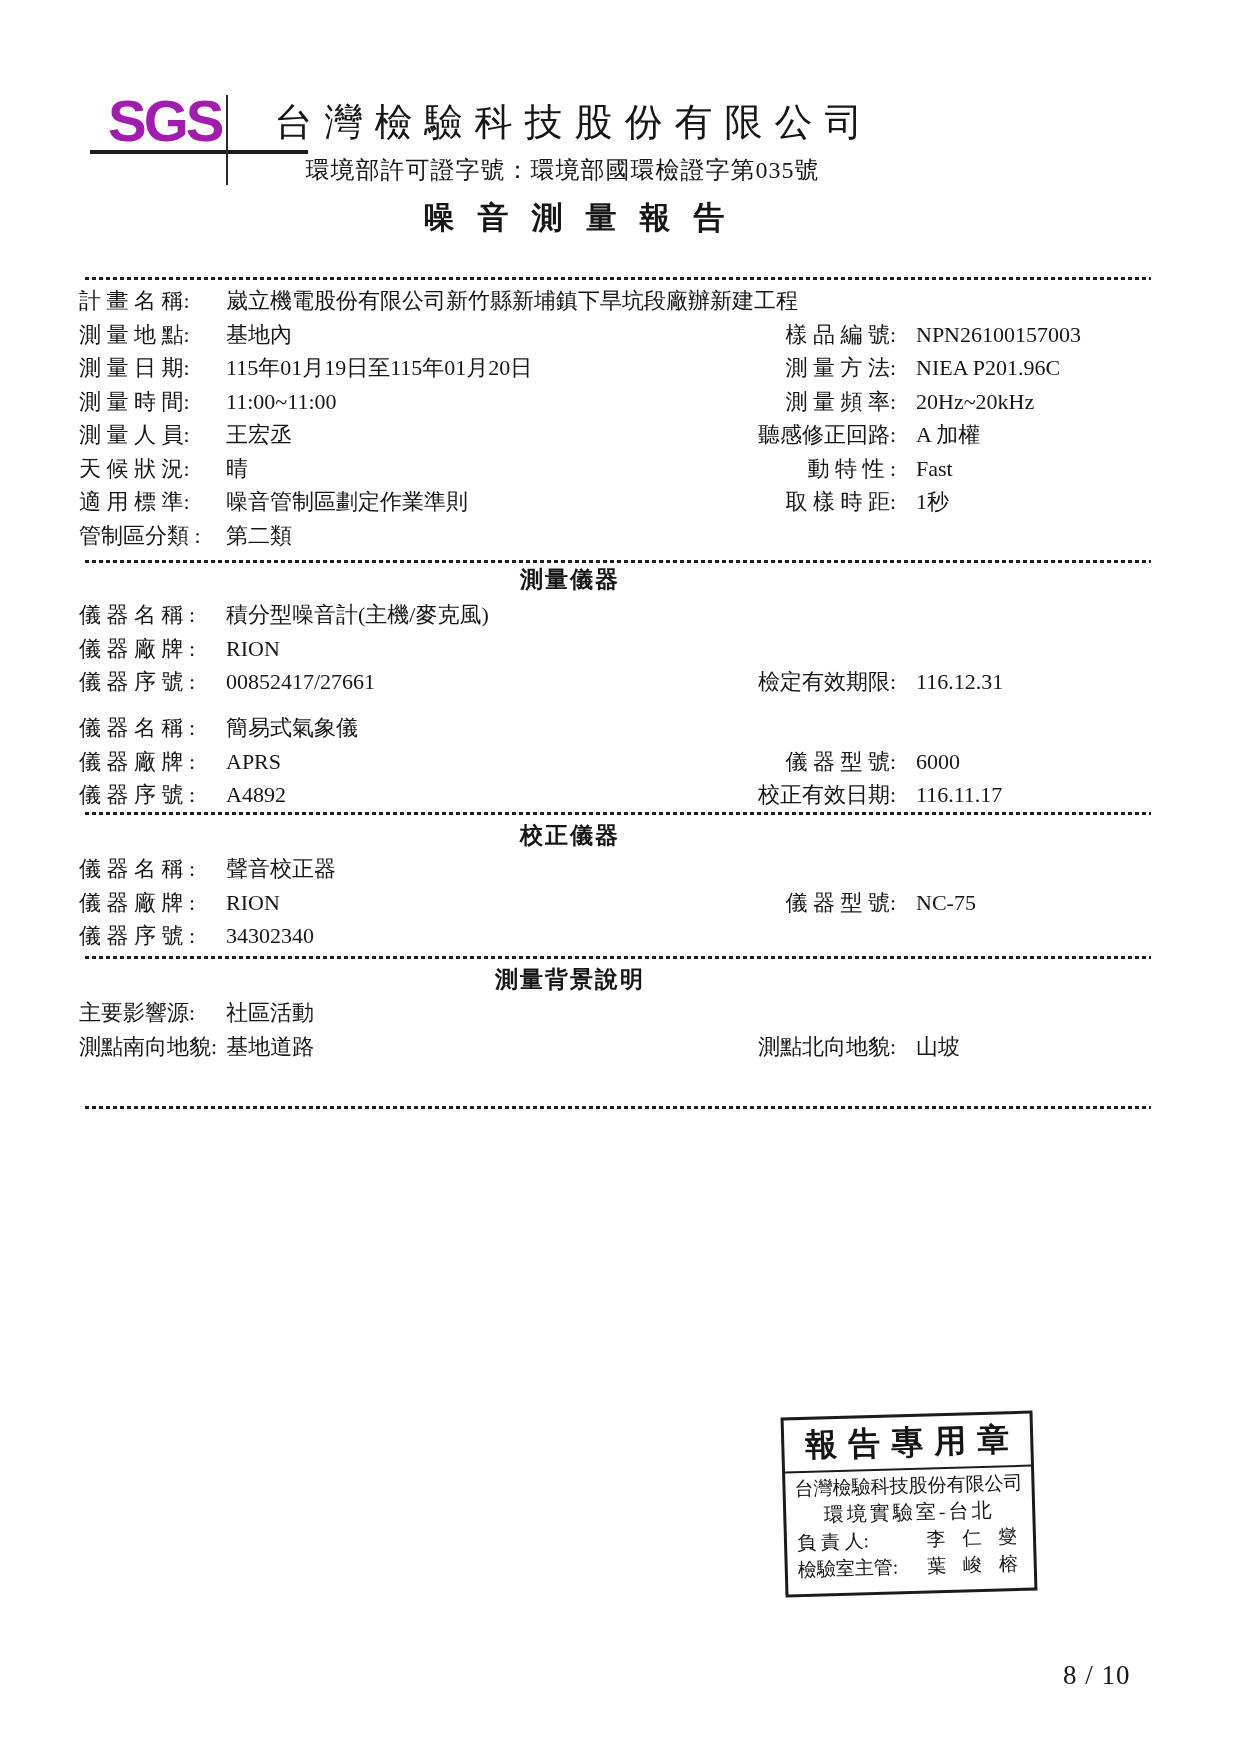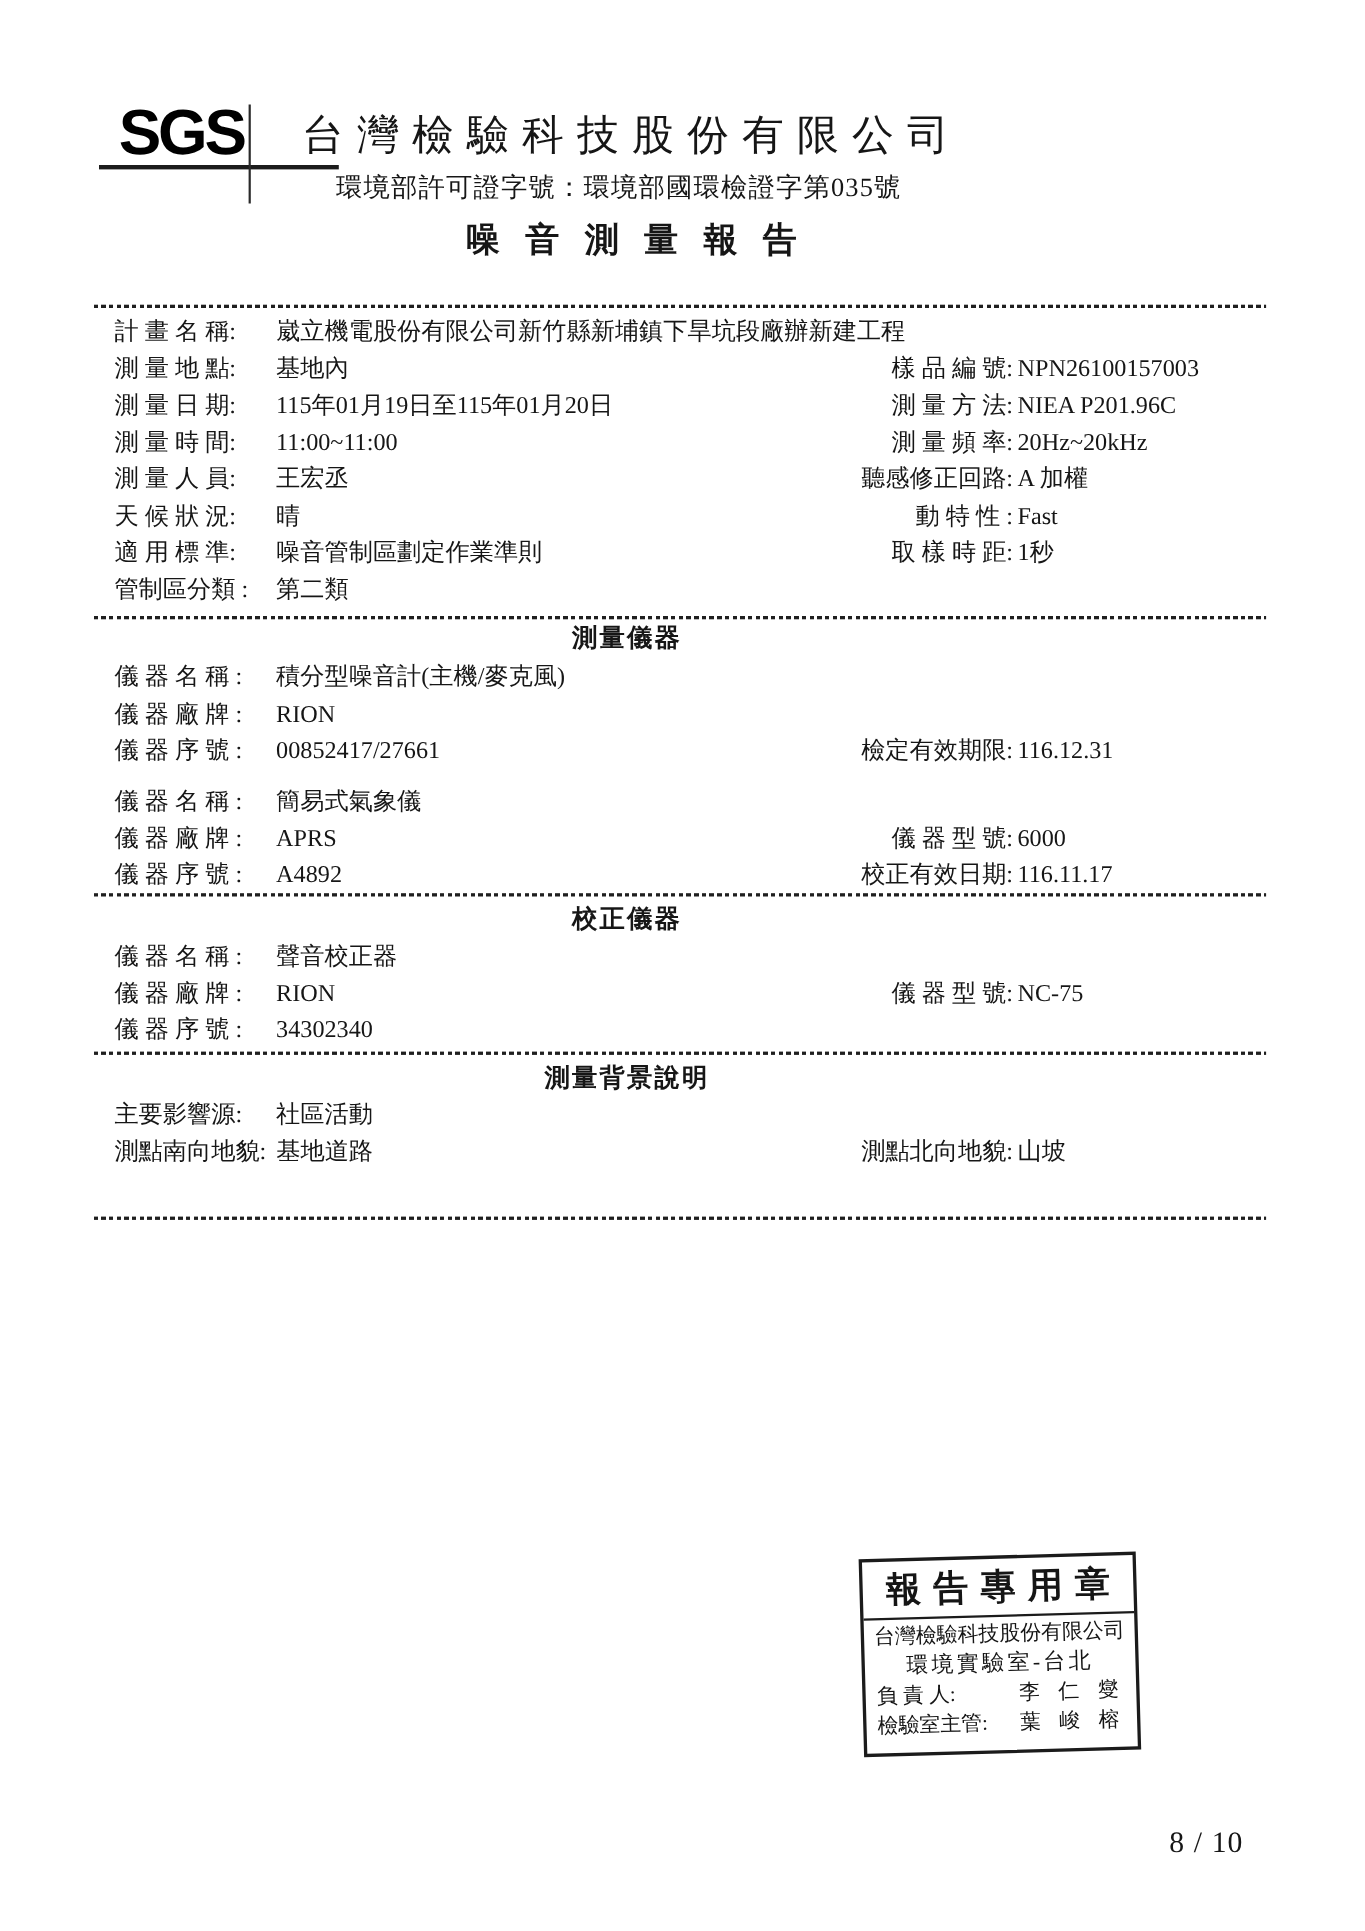--- a/index.html
+++ b/index.html
@@ -20,21 +20,21 @@
   
   .logo-text {
     position: absolute;
     left: 108px;
     top: 92px;
     font-family: "Liberation Sans", "DejaVu Sans", sans-serif;
     font-weight: bold;
     font-size: 58px;
     line-height: 1;
     letter-spacing: -3px;
-    color: #000000;
+    color: #a21caf;
   }
   .logo-underline {
     position: absolute;
     left: 90px;
     top: 150px;
     width: 218px;
     height: 4px;
     background: #1c1c1c;
   }
   .logo-vline {
@@ -75,34 +75,34 @@
   
   .sep {
     position: absolute;
     left: 85px;
     width: 1066px;
     height: 3px;
     background-image: repeating-linear-gradient(90deg, #1f1f1f 0px, #1f1f1f 4px, transparent 4px, transparent 7px);
   }
 
   
-  .block { position: absolute; left: 104px; width: 1065px; }
+  .block { position: absolute; left: 79px; width: 1065px; }
   .row {
     position: relative;
     height: 33.5px;
     line-height: 33.5px;
     font-size: 22px;
     white-space: nowrap;
   }
   .lcell { position: absolute; left: 0; }
   .rcell { position: absolute; left: 577px; }
   .lbl { display: inline-block; min-width: 138px; }
   .rcell .lbl { min-width: 240px; text-align: right; }
   .lcell .val { margin-left: 9px; }
-  .rcell .val { margin-left: 4px; }
+  .rcell .val { margin-left: 20px; }
 
   .sec-head {
     position: absolute;
     left: 85px;
     width: 970px;
     text-align: center;
     font-size: 23px;
     font-weight: bold;
     letter-spacing: 2px;
   }

